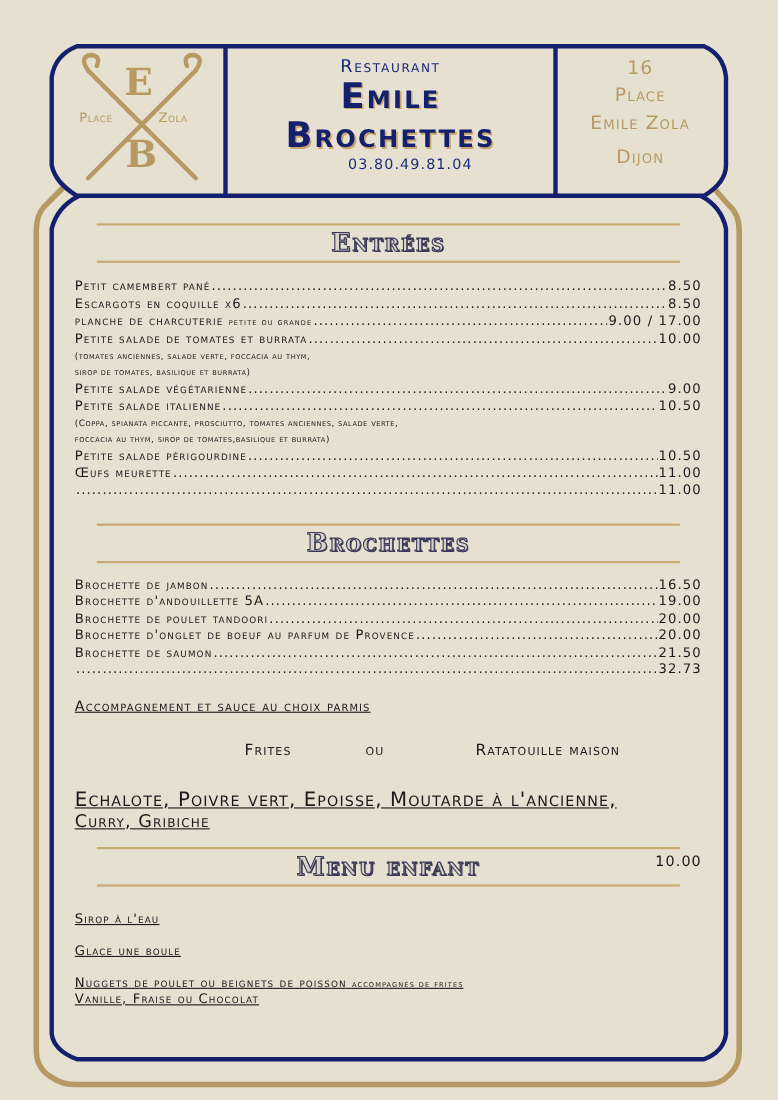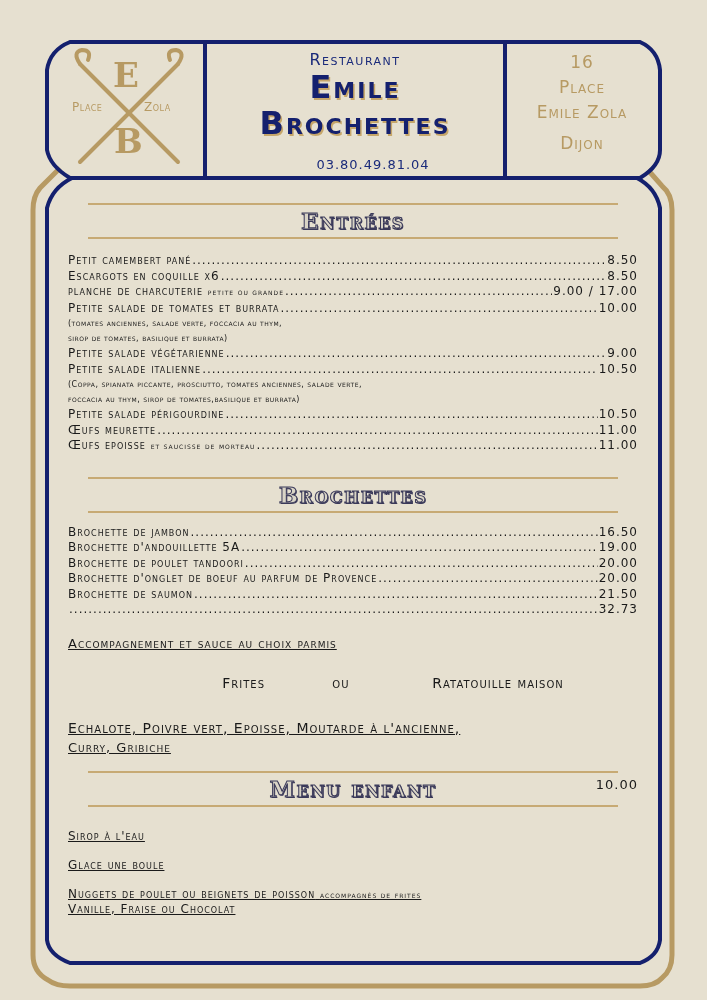--- a/index.html
+++ b/index.html
@@ -12,21 +12,21 @@
   .sc { font-variant: small-caps; }
   svg.frame { position: absolute; left: 0; top: 0; }
 
   
   .logo { position: absolute; left: 50px; top: 42px; width: 152px; height: 134px; }
   .logo .letter { position: absolute; font-family: "DejaVu Serif", serif; font-weight: bold; color: #b79a63; font-size: 34px; line-height: 1; }
   .logo .place { position: absolute; font-size: 12px; color: #b79a63; letter-spacing: 0.5px; }
   .title-box { position: absolute; left: 207px; top: 42px; width: 296px; height: 134px; text-align: center; }
   .title-box .rest { margin-top: 8px; font-size: 16px; color: #1a2a7a; letter-spacing: 1.5px; }
   .title-box .name { font-family: "DejaVu Sans", sans-serif; font-weight: bold; font-size: 32px; color: #14206e; letter-spacing: 2px; line-height: 36px; text-shadow: 1.5px 1.5px 0 #c6a66a; }
-  .title-box .phone { margin-top: 16px; font-size: 13px; color: #1a2a7a; letter-spacing: 1px; padding-left: 36px; }
+  .title-box .phone { margin-top: 2px; font-size: 13px; color: #1a2a7a; letter-spacing: 1px; padding-left: 36px; }
   .addr { position: absolute; left: 507px; top: 50px; width: 150px; text-align: center; color: #b79a63; font-size: 17px; letter-spacing: 1px; line-height: 25px; }
 
   
   .content { position: absolute; left: 68px; top: 200px; width: 570px; }
   .sec-head { position: relative; text-align: center; margin: 0 20px; border-top: 2px solid #c7aa74; border-bottom: 2px solid #c7aa74; }
   .sec-title { font-family: "DejaVu Serif", serif; font-weight: bold; font-size: 23px; color: #d9d4c6; letter-spacing: 1.5px;
     -webkit-text-stroke: 1px #3b3a5a; text-shadow: 1px 1px 0 #3b3a5a; line-height: 32px; }
   .sec-price { position: absolute; right: -20px; top: 4px; font-size: 13px; letter-spacing: 1px; }
   .row { display: flex; align-items: baseline; font-size: 12px; letter-spacing: 1px; line-height: 15.5px; white-space: nowrap; }
   .row .lbl { flex: 0 0 auto; }
@@ -125,21 +125,20 @@
         <span class="lbl"><span>Petite salade périgourdine</span></span>
         <span class="dots"></span>
         <span class="prc">10.50</span>
       </div>
     <div class="row sc">
         <span class="lbl"><span>Œufs meurette</span></span>
         <span class="dots"></span>
         <span class="prc">11.00</span>
       </div>
     <div class="row sc">
-        <span class="lbl"><span>Œufs epoisse</span> <span class="note">et saucisse de morteau</span></span>
         <span class="dots"></span>
         <span class="prc">11.00</span>
       </div>
   </div>
 
   <div class="sec-head" style="margin-top:22px">
     <div class="sec-title sc">Brochettes</div>
   </div>
   <div style="height:12px"></div>
   <div>
@@ -173,22 +172,22 @@
         <span class="prc">32.73</span>
       </div>
   </div>
 
   <div class="center sc" style="margin-top:18px;font-size:13px">Accompagnement et sauce au choix parmis</div>
   <div class="choice sc" style="margin-top:24px">
     <span style="width:110px;text-align:left;margin-left:80px">Frites</span>
     <span style="width:100px;text-align:left">ou</span>
     <span style="text-align:left">Ratatouille maison</span>
   </div>
-  <div class="center sc" style="margin-top:28px;font-size:14px;line-height:19px">Echalote, Poivre vert, Epoisse, Moutarde à l'ancienne,</div>
-  <div class="center sc" style="font-size:13px;line-height:19px">Curry, Gribiche</div>
+  <div class="center sc" style="margin-top:28px;font-size:18px;line-height:19px">Echalote, Poivre vert, Epoisse, Moutarde à l'ancienne,</div>
+  <div class="center sc" style="font-size:16px;line-height:19px">Curry, Gribiche</div>
 
   <div class="sec-head" style="margin-top:14px">
     <div class="sec-title sc">Menu enfant</div>
     <span class="sec-price">10.00</span>
   </div>
   <div class="center sc" style="margin-top:22px;font-size:12px">Sirop à l'eau</div>
   <div class="center sc" style="margin-top:14px;font-size:12px;line-height:16px">Glace une boule</div>
   <div class="center sc" style="margin-top:14px;font-size:12px">
     <span>Nuggets de poulet ou beignets de poisson</span> <span style="font-size:8px">accompagnés de frites</span>
   </div>

